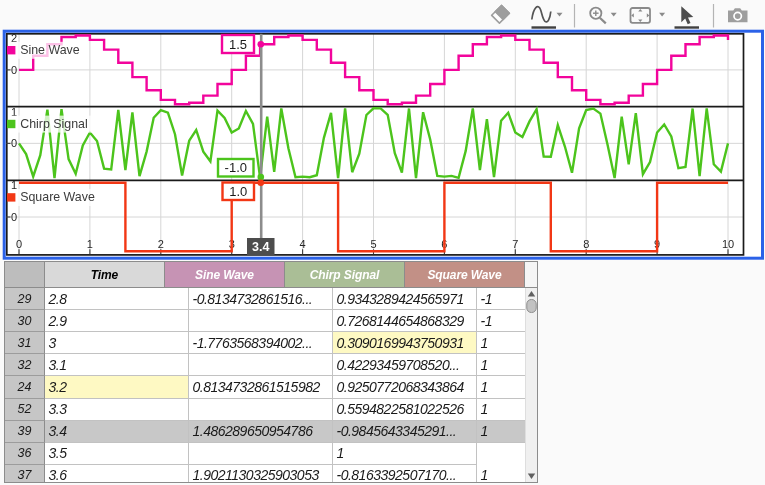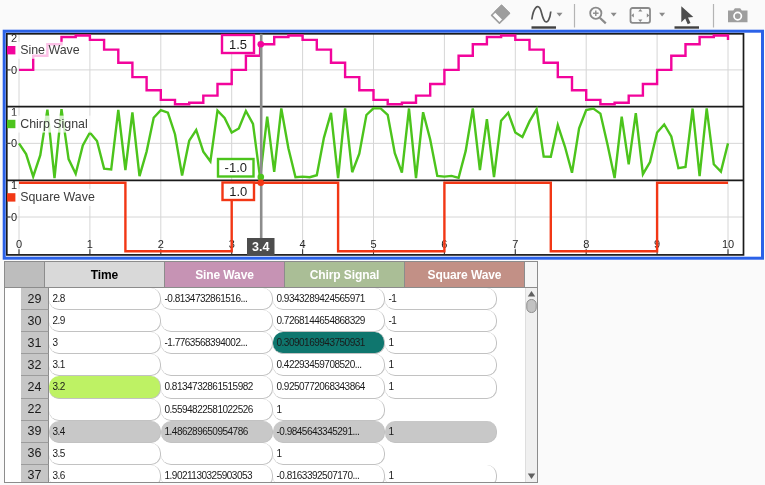--- a/index.html
+++ b/index.html
@@ -1,20 +1,20 @@
 <!DOCTYPE html>
 <html><head><meta charset="utf-8"><style>
 * { margin:0; padding:0; box-sizing:border-box; }
 body { width:765px; height:485px; background:#fafafa; font-family:"Liberation Sans", sans-serif; overflow:hidden; position:relative; }
-.tablewrap { position:absolute; left:4px; top:261px; width:534px; height:222px; overflow:hidden; border:1px solid #8c8c8c; background:#fff; }
+.tablewrap { position:absolute; left:4px; top:261px; width:534px; height:222px; overflow:hidden; border:1px solid #8c8c8c; background:#fff;font-style:italic; }
 .thead { display:flex; height:26px; }
 .th { height:26px; border-right:1px solid #8c8c8c; border-bottom:1px solid #8c8c8c; display:flex; align-items:center; justify-content:center; font-size:12px; font-weight:bold; letter-spacing:-0.1px; }
 .tr { display:flex; height:22.11px; }
-.rh { width:28px; flex:none; background:#c6c6c6; border-right:1px solid #8c8c8c; border-bottom:1px solid #9c9c9c; font-size:12.5px; color:#1a1a1a; display:flex; align-items:center; justify-content:center;margin-left:16px; }
-.td { width:112px; flex:none; border-right:1px solid #c2c2c2; border-bottom:1px solid #c2c2c2; font-size:10px; letter-spacing:-0.5px; color:#1a1a1a; display:flex; align-items:center; padding-left:3.5px; white-space:nowrap; overflow:hidden;border-radius:10px; }
+.rh { width:40px; flex:none; background:#c6c6c6; border-right:1px solid #8c8c8c; border-bottom:1px solid #9c9c9c; font-size:12.5px; color:#1a1a1a; display:flex; align-items:center; justify-content:center; }
+.td { width:144px; flex:none; border-right:1px solid #c2c2c2; border-bottom:1px solid #c2c2c2; font-size:14px; letter-spacing:-0.5px; color:#1a1a1a; display:flex; align-items:center; padding-left:3.5px; white-space:nowrap; overflow:hidden; }
 .scol { position:absolute; left:520px; top:26px; width:12px; bottom:0; background:#f0f0f0; border-left:1px solid #dedede; }
 </style></head>
 <body>
 <svg width="765" height="485" viewBox="0 0 765 485" style="position:absolute;left:0;top:0" font-family="Liberation Sans, sans-serif">
 
 <g stroke-linejoin="round">
  <g transform="translate(500.5,14.3) rotate(-45)">
    <rect x="-7" y="-5.5" width="14" height="11" fill="#ffffff" stroke="#9e9e9e" stroke-width="1.6"></rect>
    <rect x="-1.8" y="-5.5" width="8.8" height="11" fill="#9e9e9e" stroke="#9e9e9e" stroke-width="1.6"></rect>
  </g>
@@ -133,39 +133,40 @@
       <div class="rh">30</div>
       <div class="td" style="background:#ffffff">2.9</div>
       <div class="td" style="background:#ffffff"></div>
       <div class="td" style="background:#ffffff">0.7268144654868329</div>
       <div class="td" style="background:#ffffff">-1</div>
     </div>
 <div class="tr">
       <div class="rh">31</div>
       <div class="td" style="background:#ffffff">3</div>
       <div class="td" style="background:#ffffff">-1.7763568394002...</div>
-      <div class="td" style="background:#0f766e">0.3090169943750931</div>
+      <div class="td" style="background:#fef9c3">0.3090169943750931</div>
       <div class="td" style="background:#ffffff">1</div>
     </div>
 <div class="tr">
       <div class="rh">32</div>
       <div class="td" style="background:#ffffff">3.1</div>
       <div class="td" style="background:#ffffff"></div>
       <div class="td" style="background:#ffffff">0.42293459708520...</div>
       <div class="td" style="background:#ffffff">1</div>
     </div>
 <div class="tr">
       <div class="rh">24</div>
-      <div class="td" style="background:#bef264">3.2</div>
+      <div class="td" style="background:#fef9c3">3.2</div>
       <div class="td" style="background:#ffffff">0.8134732861515982</div>
       <div class="td" style="background:#ffffff">0.9250772068343864</div>
       <div class="td" style="background:#ffffff">1</div>
     </div>
 <div class="tr">
-      <div class="rh">22</div>
+      <div class="rh">52</div>
+      <div class="td" style="background:#ffffff">3.3</div>
       <div class="td" style="background:#ffffff"></div>
       <div class="td" style="background:#ffffff">0.5594822581022526</div>
       <div class="td" style="background:#ffffff">1</div>
     </div>
 <div class="tr">
       <div class="rh">39</div>
       <div class="td" style="background:#c8c8c8">3.4</div>
       <div class="td" style="background:#c8c8c8">1.486289650954786</div>
       <div class="td" style="background:#c8c8c8">-0.9845643345291...</div>
       <div class="td" style="background:#c8c8c8">1</div>

